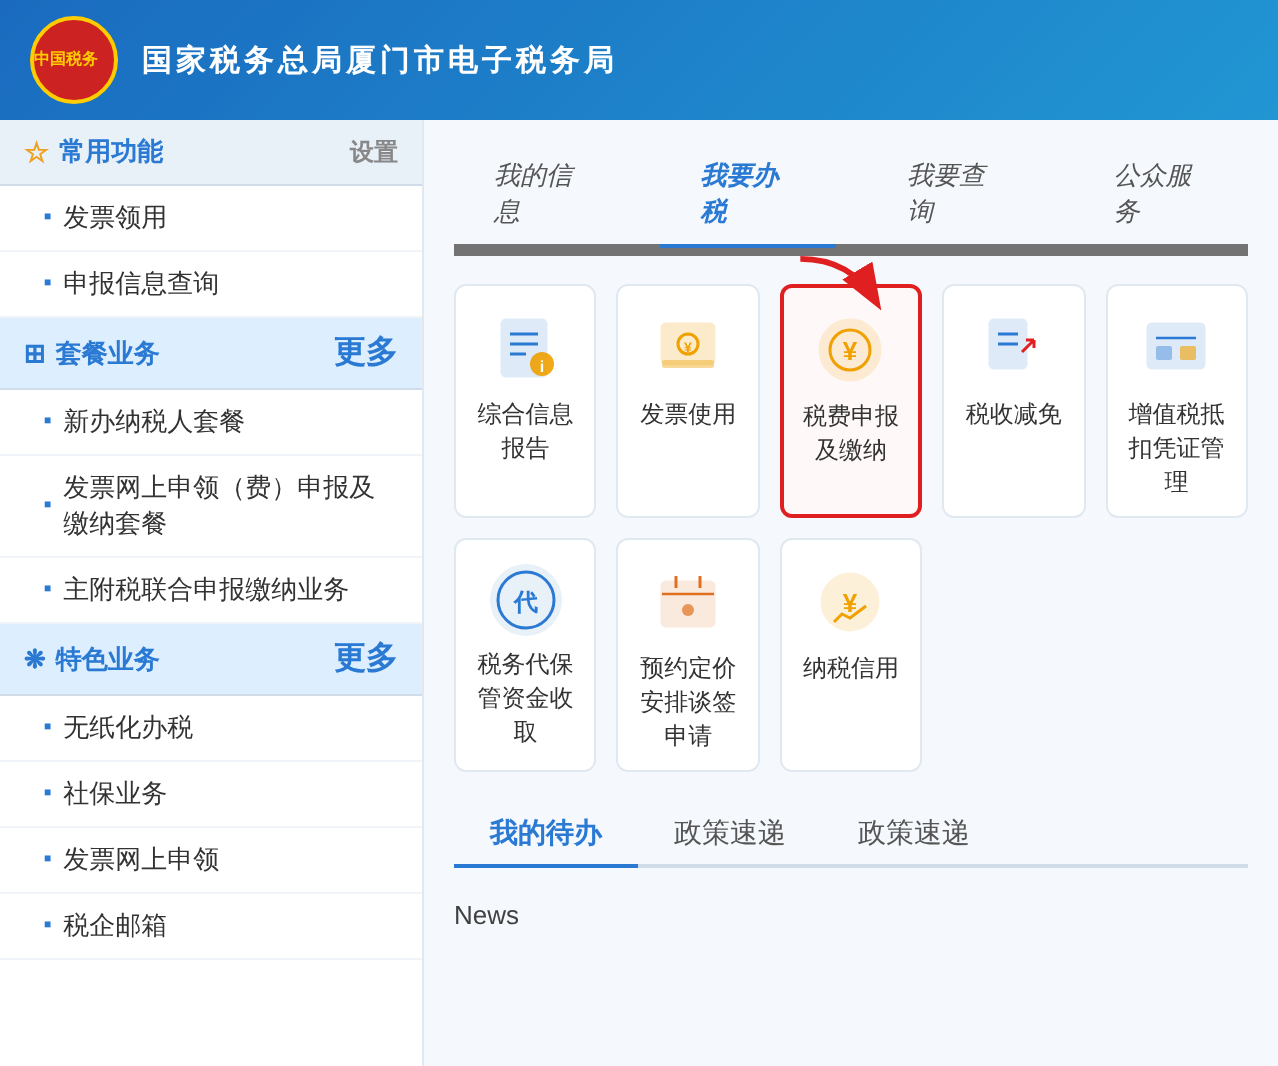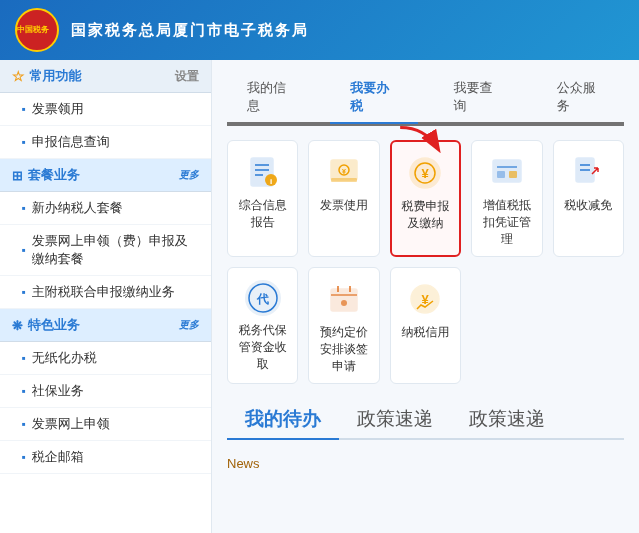--- a/index.html
+++ b/index.html
@@ -70,39 +70,39 @@
       align-items: center;
       gap: 6px;
     }
     .sidebar-item::before {
       content: '■';
       font-size: 6px;
       color: #2a7ad4;
     }
     .sidebar-more {
       color: #2a7ad4;
-      font-size: 10px;
+      font-size: 16px;
       cursor: pointer;
-      font-style: italic;
     }
 
     
     .main {
       flex: 1;
       padding: 12px 15px;
       background: #f5f8fc;
       overflow-y: auto;
     }
 
     
     .top-nav {
       display: flex;
       gap: 16px;
-      border-bottom: 4px solid #737373;
+      border-bottom: 6px solid #737373;
       margin-bottom: 14px;
+      font-style: italic;
     }
     .top-nav-item {
       padding: 7px 20px;
       color: #555;
       font-size: 13px;
       cursor: pointer;
       border-bottom: 2px solid transparent;
       margin-bottom: -2px;
     }
     .top-nav-item.active {
@@ -149,35 +149,35 @@
 
     
     .bottom-tabs {
       display: flex;
       gap: 0;
       border-bottom: 2px solid #d0dce8;
       margin-bottom: 10px;
     }
     .bottom-tab {
       padding: 6px 18px;
-      font-size: 19px;
+      font-size: 14px;
       color: #555;
       cursor: pointer;
       border-bottom: 2px solid transparent;
       margin-bottom: -2px;
     }
     .bottom-tab.active {
       color: #2a7ad4;
       border-bottom: 2px solid #2a7ad4;
       font-weight: bold;
     }
 
     .news-section {
       font-size: 13px;
-      color: #a16207;
+      color: #404040;
       padding: 6px 0;
     }
 
     
     .grid-wrapper {
       position: relative;
     }
     .red-arrow {
       position: absolute;
       top: -18px;
@@ -318,39 +318,39 @@
               <circle cx="19" cy="19" r="10" fill="none" stroke="#f0a000" stroke-width="1.5"></circle>
               <text x="19" y="24" text-anchor="middle" fill="#f0a000" font-size="13" font-weight="bold">¥</text>
             </svg>
           </div>
           <span>税费申报及缴纳</span>
         </div>
 
         <div class="service-item">
           <div class="service-icon blue-doc">
             <svg width="36" height="36" viewBox="0 0 36 36">
+              <rect x="6" y="4" width="18" height="24" rx="2" fill="#2a7ad4" opacity="0.15" stroke="#2a7ad4" stroke-width="1.5"></rect>
+              <line x1="10" y1="11" x2="20" y2="11" stroke="#2a7ad4" stroke-width="1.5"></line>
+              <line x1="10" y1="16" x2="20" y2="16" stroke="#2a7ad4" stroke-width="1.5"></line>
+              <path d="M22 20 L28 14 M28 14 L28 18 M28 14 L24 14" stroke="#e02020" stroke-width="1.5" fill="none"></path>
+            </svg>
+          </div>
+          <span>税收减免</span>
+        </div>
+
+        <div class="service-item">
+          <div class="service-icon blue-doc">
+            <svg width="36" height="36" viewBox="0 0 36 36">
               <rect x="4" y="6" width="28" height="22" rx="2" fill="#2a7ad4" opacity="0.15" stroke="#2a7ad4" stroke-width="1.5"></rect>
               <line x1="8" y1="13" x2="28" y2="13" stroke="#2a7ad4" stroke-width="1.2"></line>
               <rect x="8" y="17" width="8" height="7" rx="1" fill="#2a7ad4" opacity="0.4"></rect>
               <rect x="20" y="17" width="8" height="7" rx="1" fill="#f0a000" opacity="0.6"></rect>
             </svg>
           </div>
           <span>增值税抵扣凭证管理</span>
-        </div>
-
-        <div class="service-item">
-          <div class="service-icon blue-doc">
-            <svg width="36" height="36" viewBox="0 0 36 36">
-              <rect x="6" y="4" width="18" height="24" rx="2" fill="#2a7ad4" opacity="0.15" stroke="#2a7ad4" stroke-width="1.5"></rect>
-              <line x1="10" y1="11" x2="20" y2="11" stroke="#2a7ad4" stroke-width="1.5"></line>
-              <line x1="10" y1="16" x2="20" y2="16" stroke="#2a7ad4" stroke-width="1.5"></line>
-              <path d="M22 20 L28 14 M28 14 L28 18 M28 14 L24 14" stroke="#e02020" stroke-width="1.5" fill="none"></path>
-            </svg>
-          </div>
-          <span>税收减免</span>
         </div>
 
         <div class="service-item">
           <div class="service-icon" style="color:#2a7ad4;font-size:16px;background:#e8f0f8;border-radius:50%;width:36px;height:36px;">
             <svg width="36" height="36" viewBox="0 0 36 36">
               <circle cx="18" cy="18" r="14" fill="#e8f0f8" stroke="#2a7ad4" stroke-width="1.5"></circle>
               <text x="18" y="23" text-anchor="middle" fill="#2a7ad4" font-size="12" font-weight="bold">代</text>
             </svg>
           </div>
           <span>税务代保管资金收取</span>

